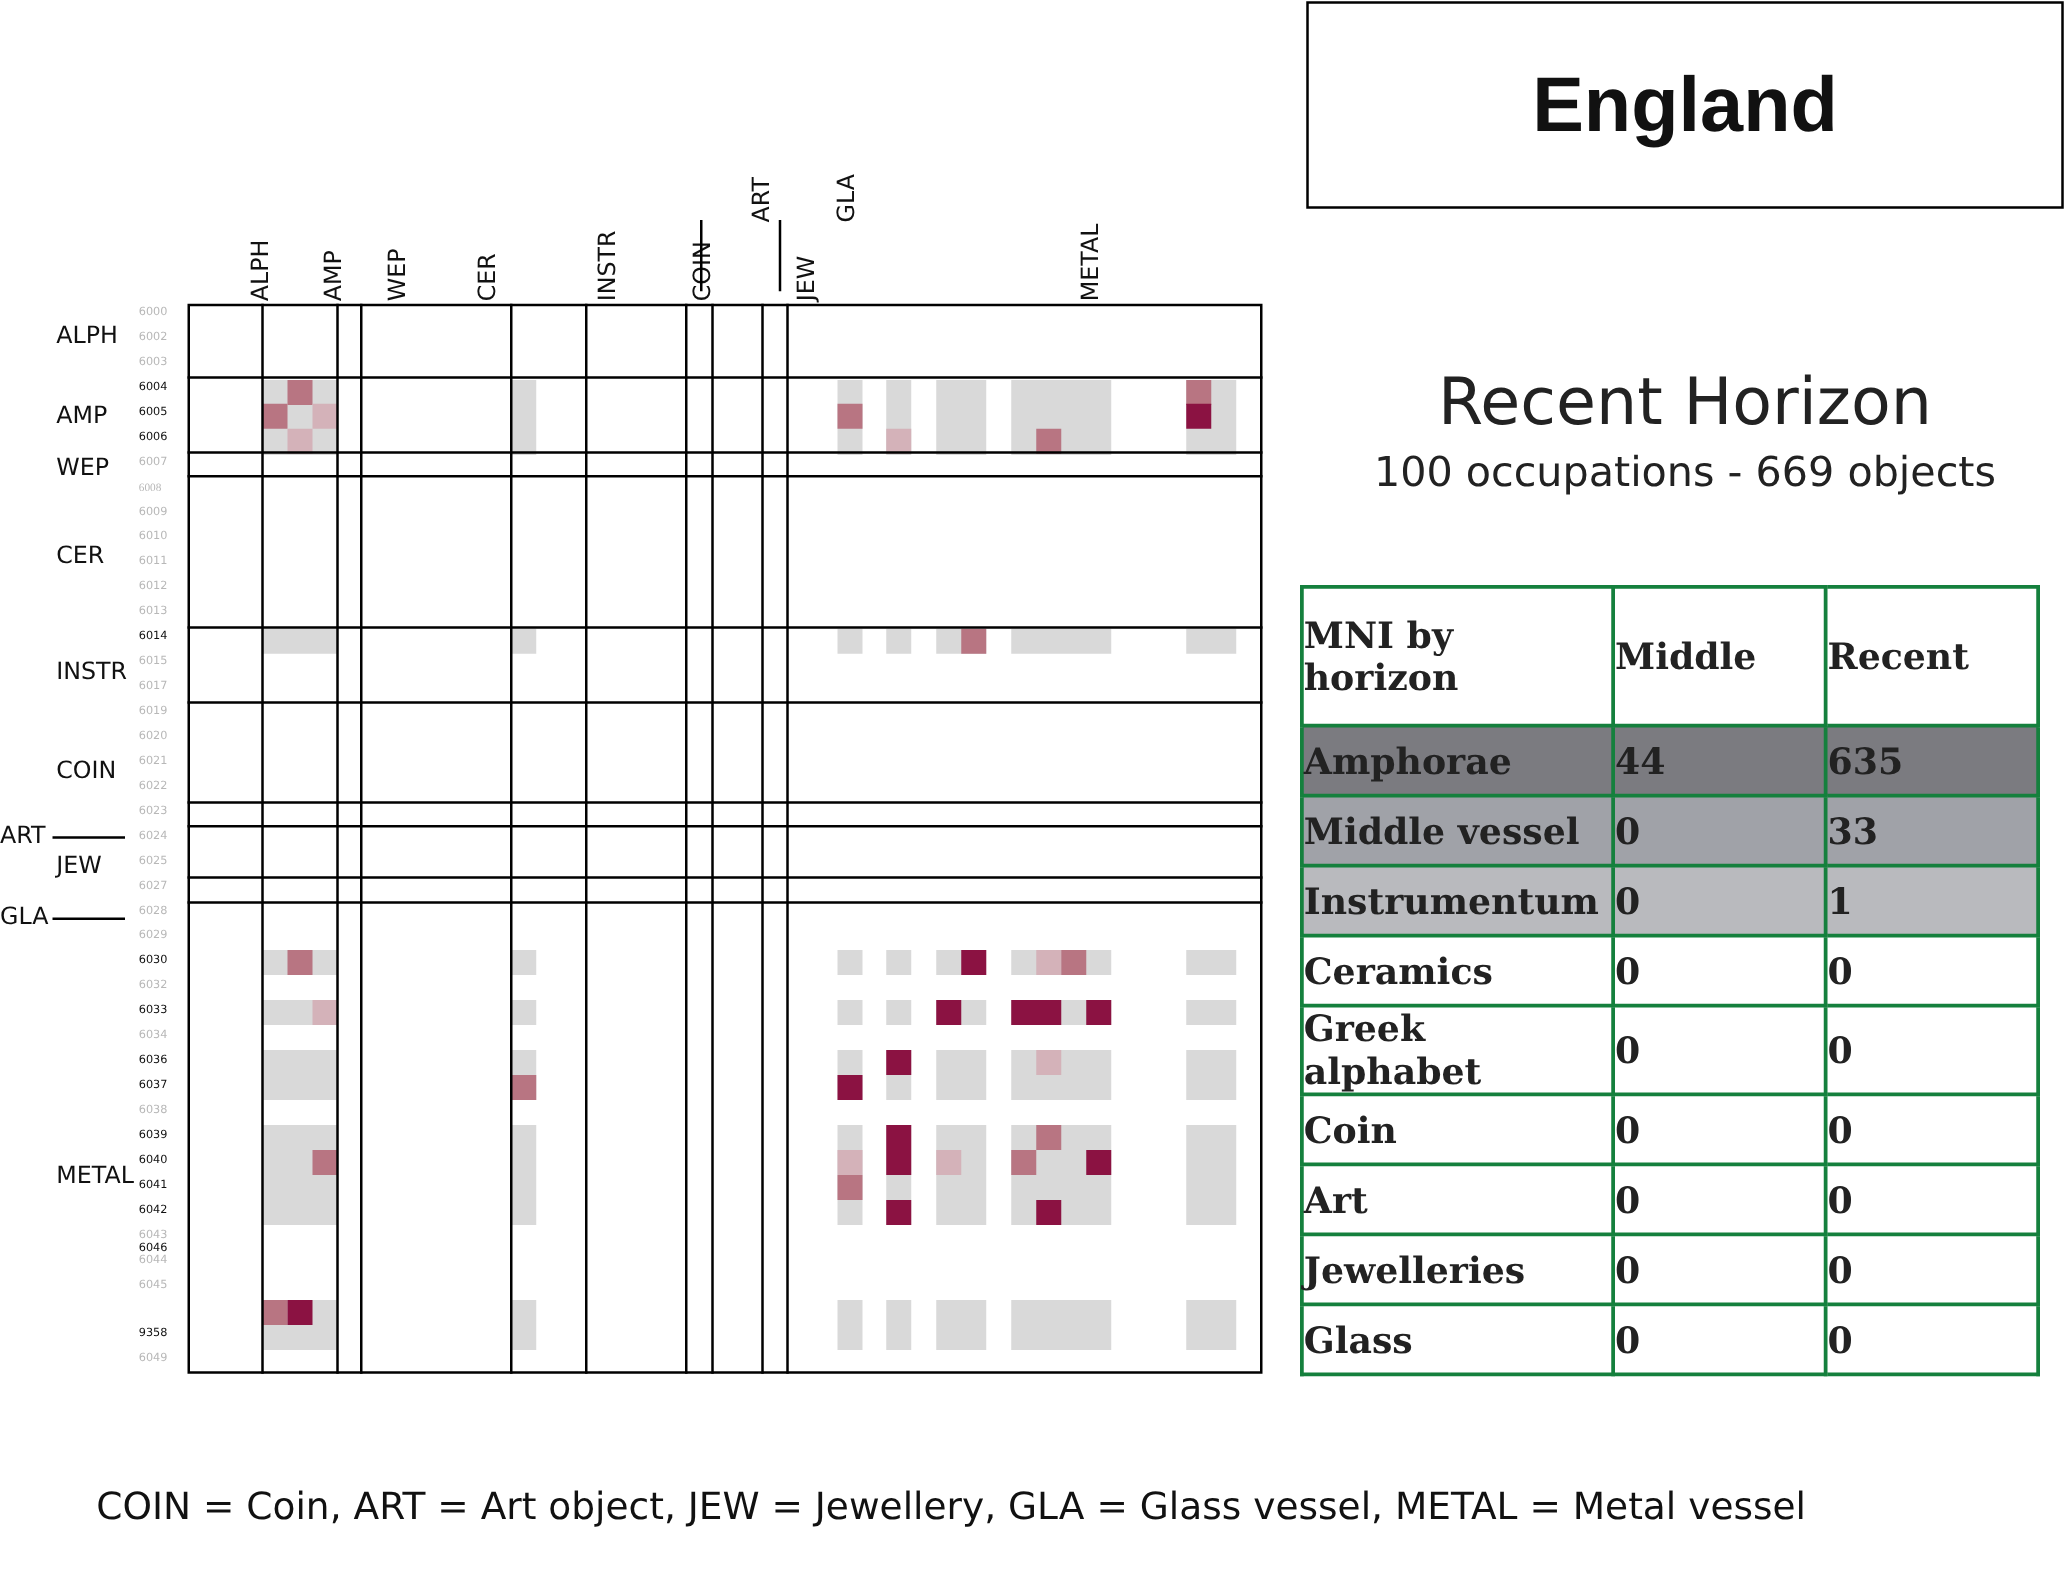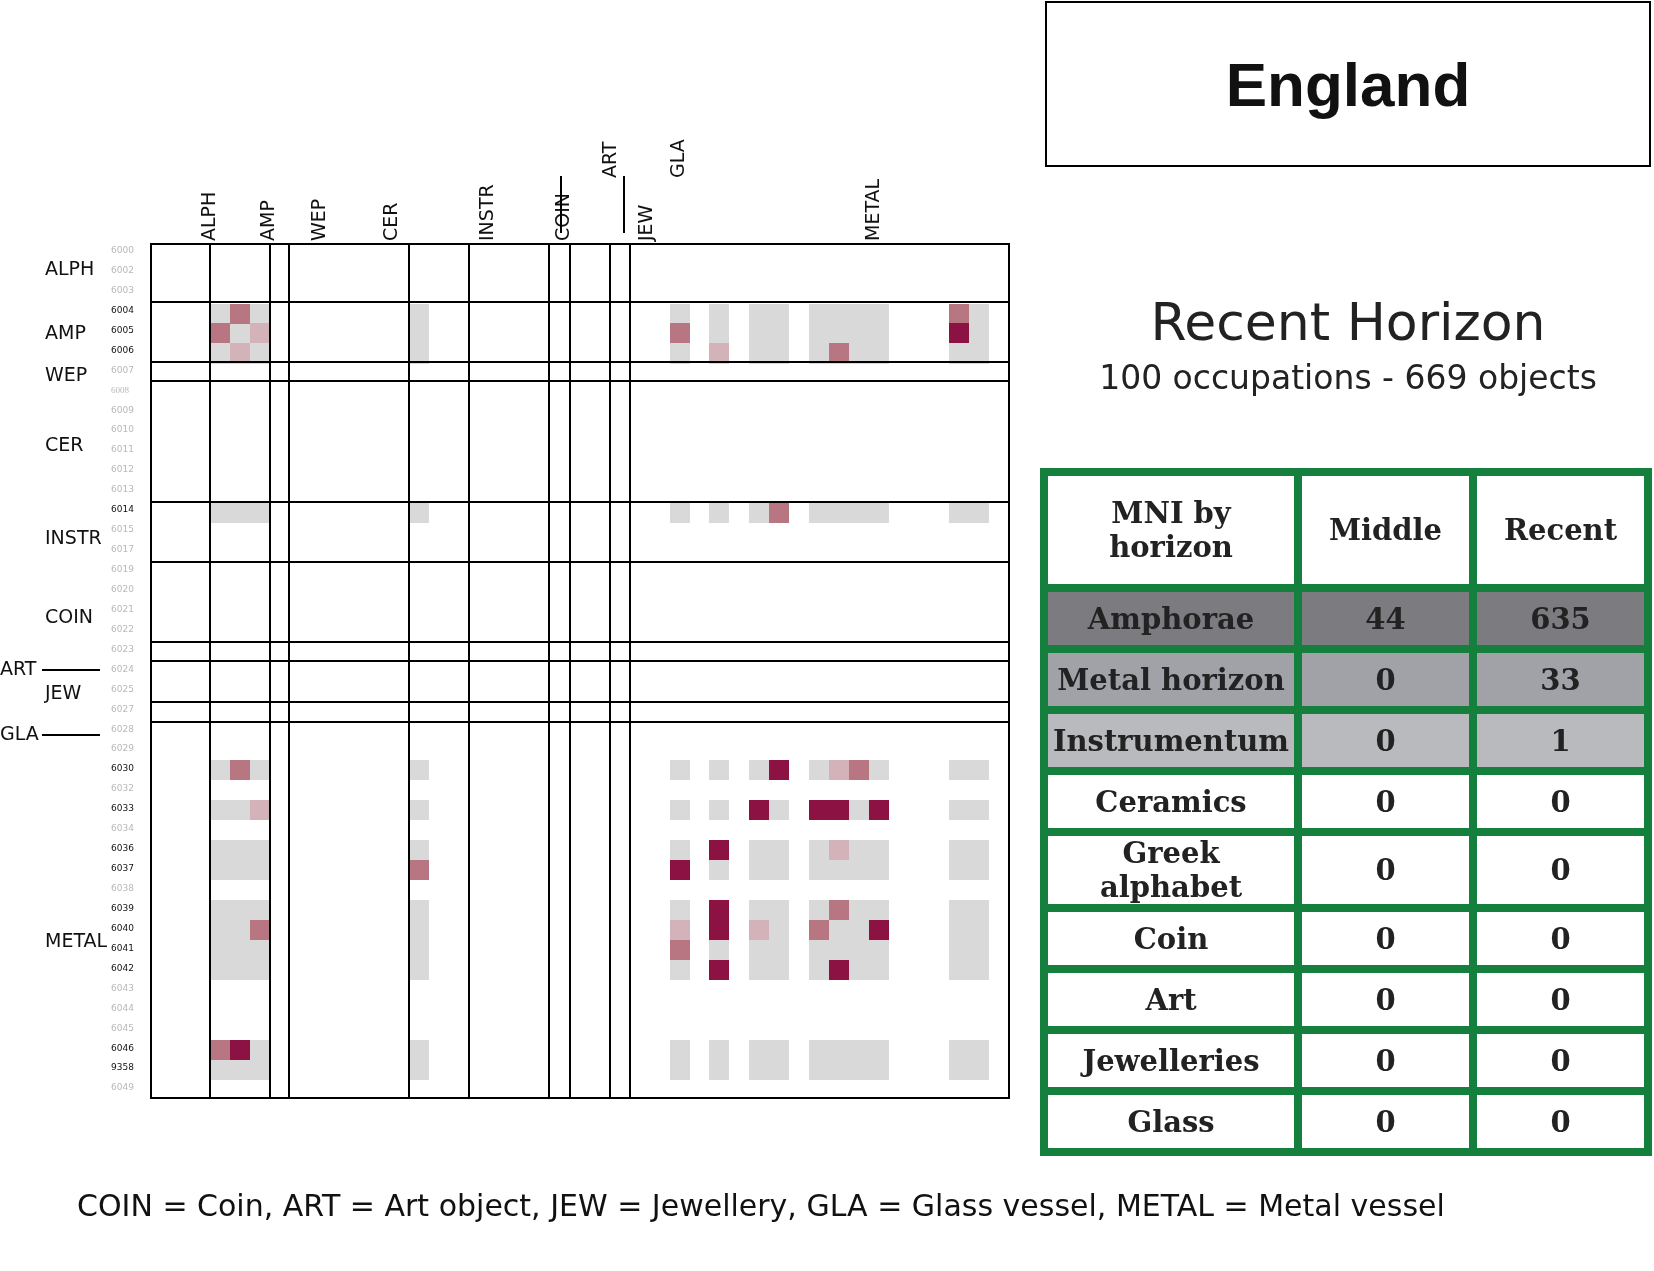--- a/index.html
+++ b/index.html
@@ -32,21 +32,21 @@
                  display: flex; align-items: center; justify-content: center; }
   #country-box span { font-size: 62px; font-weight: bold; font-family: Liberation Sans, sans-serif; }
 
   #horizon-title { position: absolute; left: 1045px; width: 606px; top: 292px; text-align: center;
                    font-size: 52px; font-family: "DejaVu Sans", sans-serif; color: #222; }
   #horizon-sub { position: absolute; left: 1045px; width: 606px; top: 358px; text-align: center;
                  font-size: 33px; font-family: "DejaVu Sans", sans-serif; color: #222; }
 
   #mni-table { position: absolute; left: 1040px; top: 468px; border-collapse: collapse;
                font-family: "DejaVu Serif", serif; }
-  #mni-table th, #mni-table td { border: 8px solid #15803d; text-align: center; padding: 0;
+  #mni-table th, #mni-table td { border: 3px solid #15803d; text-align: left; padding: 0;
                                  font-size: 29px; color: #222; }
   #mni-table th { height: 108px; background: #fff; font-weight: bold; }
   #mni-table td { height: 53px; }
   #mni-table td.lbl { font-weight: bold; }
   #mni-table td.num { font-weight: bold; }
 
   #caption { position: absolute; left: 77px; top: 1184px; width: 1560px;
              font-size: 30px; line-height: 43px; color: #111;
              font-family: "DejaVu Sans", sans-serif; }
 </style>
@@ -117,21 +117,21 @@
     <div class="rowcode dark" style="top: 844px;">6036</div>
     <div class="rowcode dark" style="top: 864px;">6037</div>
     <div class="rowcode muted" style="top: 884px;">6038</div>
     <div class="rowcode dark" style="top: 904px;">6039</div>
     <div class="rowcode dark" style="top: 924px;">6040</div>
     <div class="rowcode dark" style="top: 944px;">6041</div>
     <div class="rowcode dark" style="top: 964px;">6042</div>
     <div class="rowcode muted" style="top: 984px;">6043</div>
     <div class="rowcode muted" style="top: 1004px;">6044</div>
     <div class="rowcode muted" style="top: 1024px;">6045</div>
-    <div class="rowcode dark" style="top: 1044px;">6046</div>
+    <div class="rowcode dark" style="top: 995px;">6046</div>
     <div class="rowcode dark" style="top: 1063px;">9358</div>
     <div class="rowcode muted" style="top: 1083px;">6049</div>
   </div>
 
 <div id="matrix">
     <div class="cell" style="left: 60px; top: 61px; width: 60px; height: 60px; background: rgb(217, 217, 217);"></div>
     <div class="cell" style="left: 80px; top: 61px; width: 20px; height: 20px; background: rgb(184, 117, 130);"></div>
     <div class="cell" style="left: 60px; top: 80px; width: 20px; height: 20px; background: rgb(184, 117, 130);"></div>
     <div class="cell" style="left: 100px; top: 80px; width: 20px; height: 20px; background: rgb(212, 178, 185);"></div>
     <div class="cell" style="left: 80px; top: 100px; width: 20px; height: 20px; background: rgb(212, 178, 185);"></div>
@@ -252,21 +252,21 @@
       <th style="width:167px">Recent</th>
     </tr>
   </thead>
   <tbody id="mni-body">
       <tr style="background: rgb(123, 123, 128);">
         <td class="lbl">Amphorae</td>
         <td class="num">44</td>
         <td class="num">635</td>
       </tr>
       <tr style="background: rgb(160, 162, 168);">
-        <td class="lbl">Metal horizon</td>
+        <td class="lbl">Middle vessel</td>
         <td class="num">0</td>
         <td class="num">33</td>
       </tr>
       <tr style="background: rgb(185, 186, 190);">
         <td class="lbl">Instrumentum</td>
         <td class="num">0</td>
         <td class="num">1</td>
       </tr>
       <tr style="background: rgb(255, 255, 255);">
         <td class="lbl">Ceramics</td>

